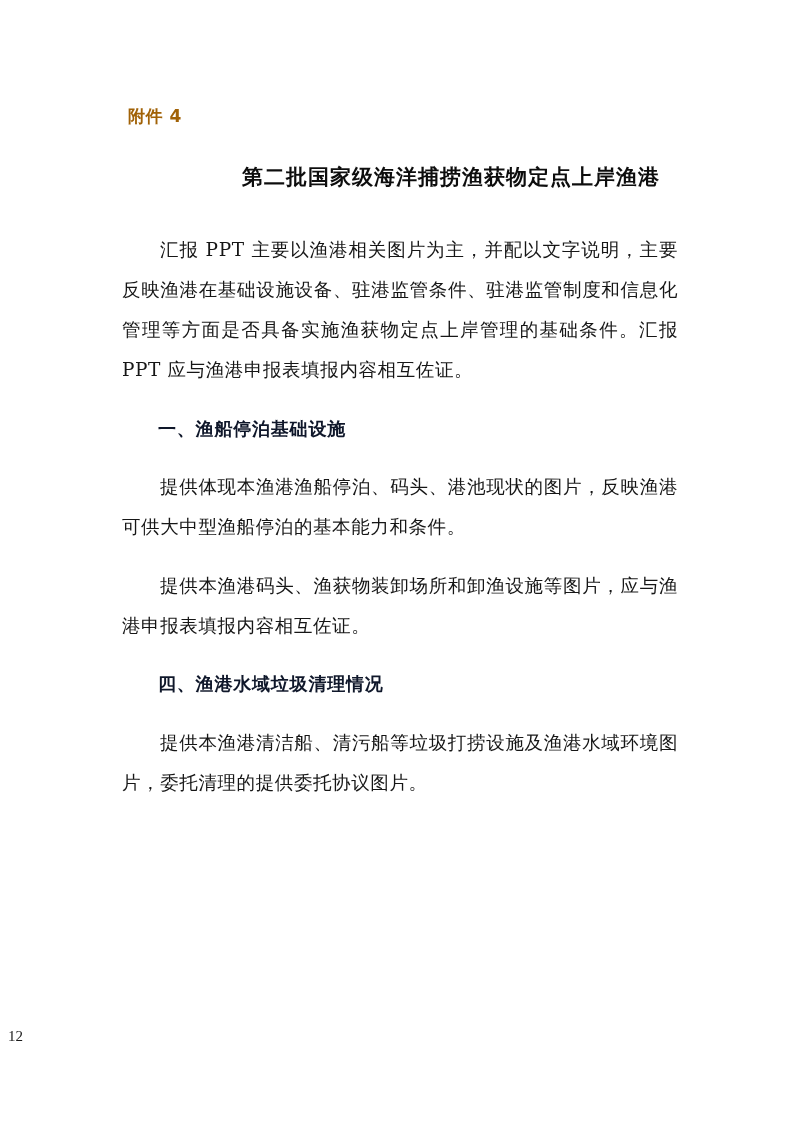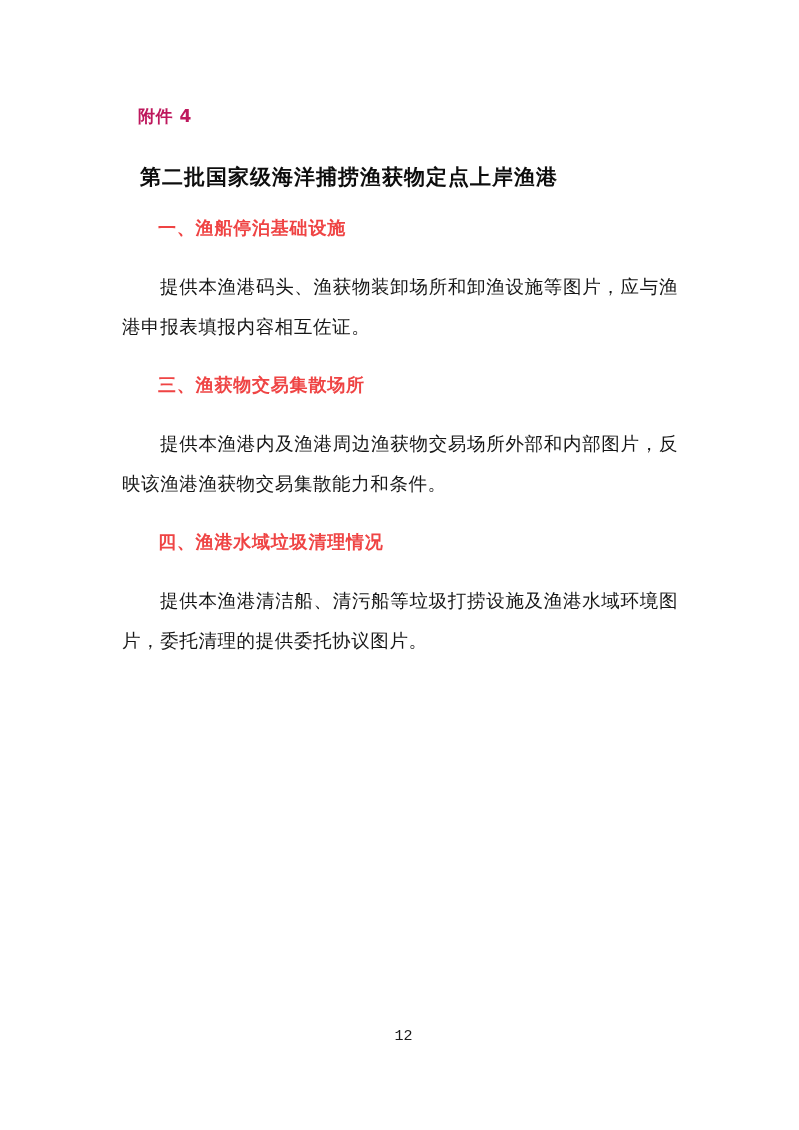--- a/index.html
+++ b/index.html
@@ -26,25 +26,25 @@
     position: absolute;
     left: 122px;
     top: 105px;
     width: 556px;
   }
   .attachment-label {
     font-family: "DejaVu Sans", "Liberation Sans", sans-serif;
     font-weight: bold;
     font-size: 17px;
     letter-spacing: 0.5px;
-    color: #be185d;
-    margin: 0 0 30px 16px;
+    color: #a16207;
+    margin: 0 0 30px 6px;
   }
   .doc-title {
-    text-align: left;
+    text-align: right;
     font-family: "DejaVu Sans", "Liberation Sans", sans-serif;
     font-weight: bold;
     font-size: 21px;
     line-height: 38px;
     letter-spacing: 1px;
     color: #0d0d0d;
     margin: 12px auto;
     width: 520px;
   }
   .doc-title .line2 {
@@ -62,67 +62,65 @@
   .section {
     margin-top: 6px;
   }
   .section-heading {
     font-family: "DejaVu Sans", "Liberation Sans", sans-serif;
     font-weight: bold;
     font-size: 18px;
     line-height: 40px;
     letter-spacing: 0.8px;
     text-indent: 36px;
-    color: #ef4444;
+    color: #0f172a;
   }
   .section-body {
     font-size: 18.5px;
     line-height: 40px;
     text-align: justify;
     text-indent: 38px;
     letter-spacing: 0.6px;
     color: #161616;
   }
   .page-number {
     position: absolute;
     left: 0;
     right: 0;
     top: 1028px;
-    text-align: center;
-    font-family: Liberation Mono, monospace;
+    text-align: left;
+    font-family: Liberation Serif, serif;
     font-size: 15px;
     color: #1a1a1a;
     padding-left: 8px;
   }
 </style>
 </head>
 <body>
 
 <div class="page">
   <div class="content">
 
     <div class="attachment-label">附件 4</div>
 
     <div class="doc-title">
       <span class="line1">第二批国家级海洋捕捞渔获物定点上岸渔港</span>
     </div>
 
+    <p class="intro">汇报 PPT 主要以渔港相关图片为主，并配以文字说明，主要反映渔港在基础设施设备、驻港监管条件、驻港监管制度和信息化管理等方面是否具备实施渔获物定点上岸管理的基础条件。汇报 PPT 应与渔港申报表填报内容相互佐证。</p>
 
     <div class="section">
       <div class="section-heading">一、渔船停泊基础设施</div>
+      <p class="section-body">提供体现本渔港渔船停泊、码头、港池现状的图片，反映渔港可供大中型渔船停泊的基本能力和条件。</p>
     </div>
 
     <div class="section">
       <p class="section-body">提供本渔港码头、渔获物装卸场所和卸渔设施等图片，应与渔港申报表填报内容相互佐证。</p>
     </div>
 
-    <div class="section">
-      <div class="section-heading">三、渔获物交易集散场所</div>
-      <p class="section-body">提供本渔港内及渔港周边渔获物交易场所外部和内部图片，反映该渔港渔获物交易集散能力和条件。</p>
-    </div>
 
     <div class="section">
       <div class="section-heading">四、渔港水域垃圾清理情况</div>
       <p class="section-body">提供本渔港清洁船、清污船等垃圾打捞设施及渔港水域环境图片，委托清理的提供委托协议图片。</p>
     </div>
 
 
   </div>
 
   <div class="page-number">12</div>

